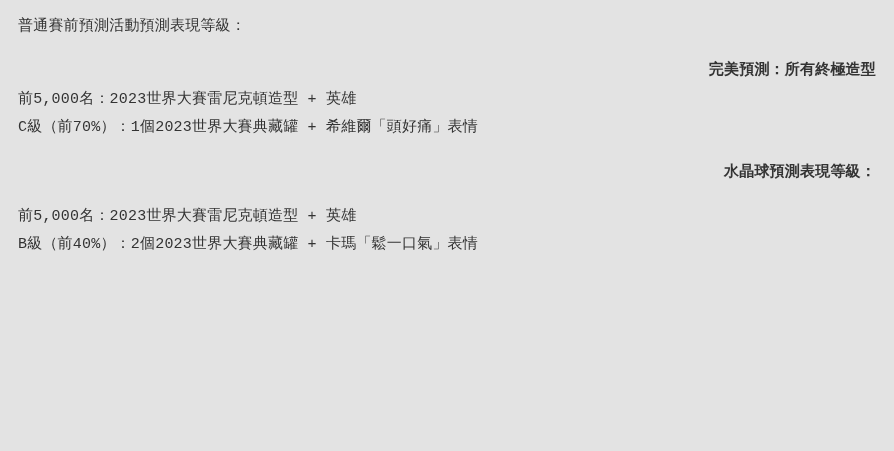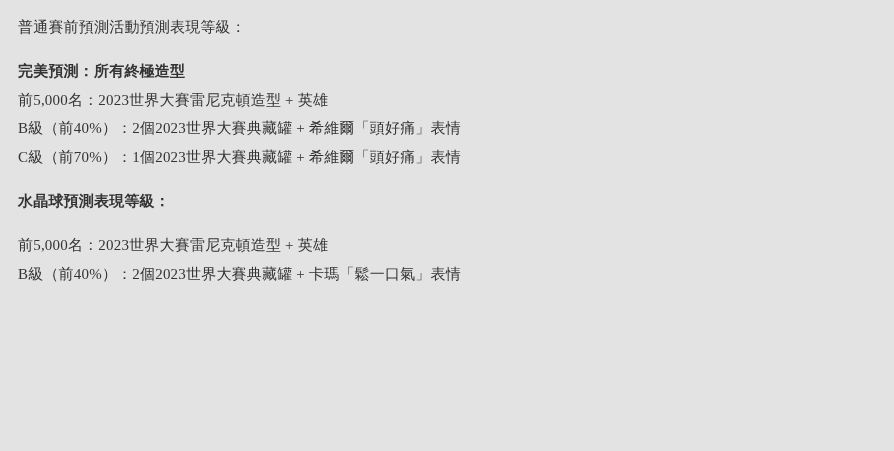--- a/index.html
+++ b/index.html
@@ -10,53 +10,53 @@
     width: 894px;
     height: 451px;
     overflow: hidden;
     background: var(--bg, #e3e3e3);
   }
   .doc {
     box-sizing: border-box;
     width: 894px;
     height: 330px;
     padding: 13px 18px 0 18px;
-    font-family: Liberation Serif, serif;
+    font-family: Liberation Mono, monospace;
     font-size: 15px;
     line-height: 28.4px;
     color: var(--text, #333333);
     letter-spacing: 0.2px;
   }
   .para {
     margin: 0 0 16px 0;
     padding: 0;
   }
   .line {
     display: block;
     white-space: nowrap;
   }
   .heading {
     display: block;
     font-weight: 700;
     white-space: nowrap;
+    text-align: right;
   }
 </style>
 </head>
 <body>
 
 <div class="doc">
 
   <p class="para">
     <span class="line">普通賽前預測活動預測表現等級：</span>
   </p>
 
   <p class="para">
     <span class="heading">完美預測：所有終極造型</span>
     <span class="line">前5,000名：2023世界大賽雷尼克頓造型 + 英雄</span>
-    <span class="line">B級（前40%）：2個2023世界大賽典藏罐 + 希維爾「頭好痛」表情</span>
     <span class="line">C級（前70%）：1個2023世界大賽典藏罐 + 希維爾「頭好痛」表情</span>
   </p>
 
   <p class="para">
     <span class="heading">水晶球預測表現等級：</span>
   </p>
 
   <p class="para">
     <span class="line">前5,000名：2023世界大賽雷尼克頓造型 + 英雄</span>
     <span class="line">B級（前40%）：2個2023世界大賽典藏罐 + 卡瑪「鬆一口氣」表情</span>

